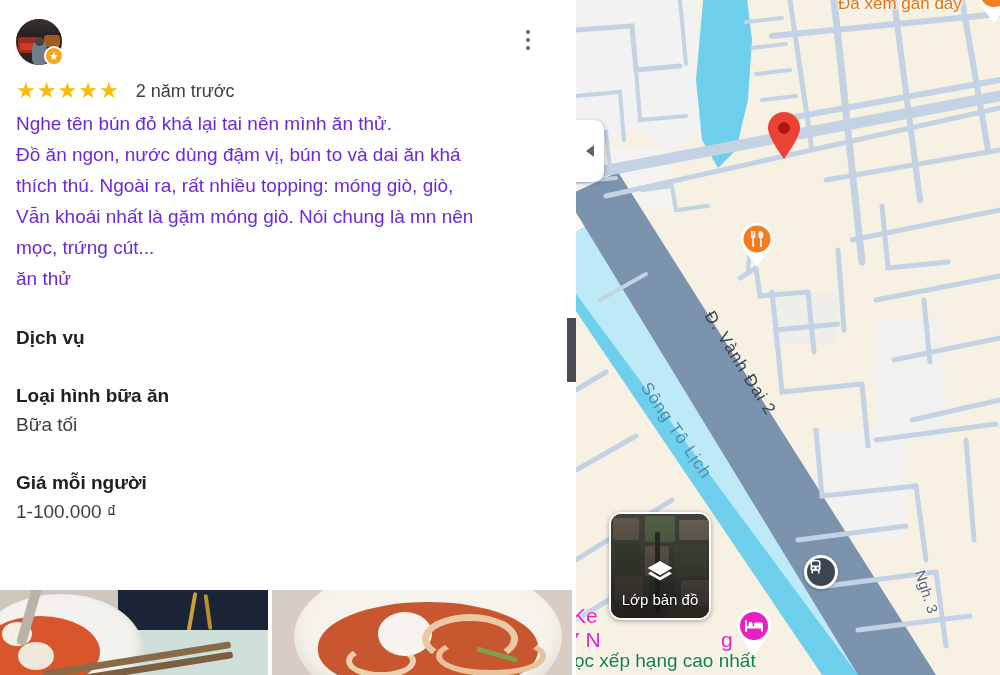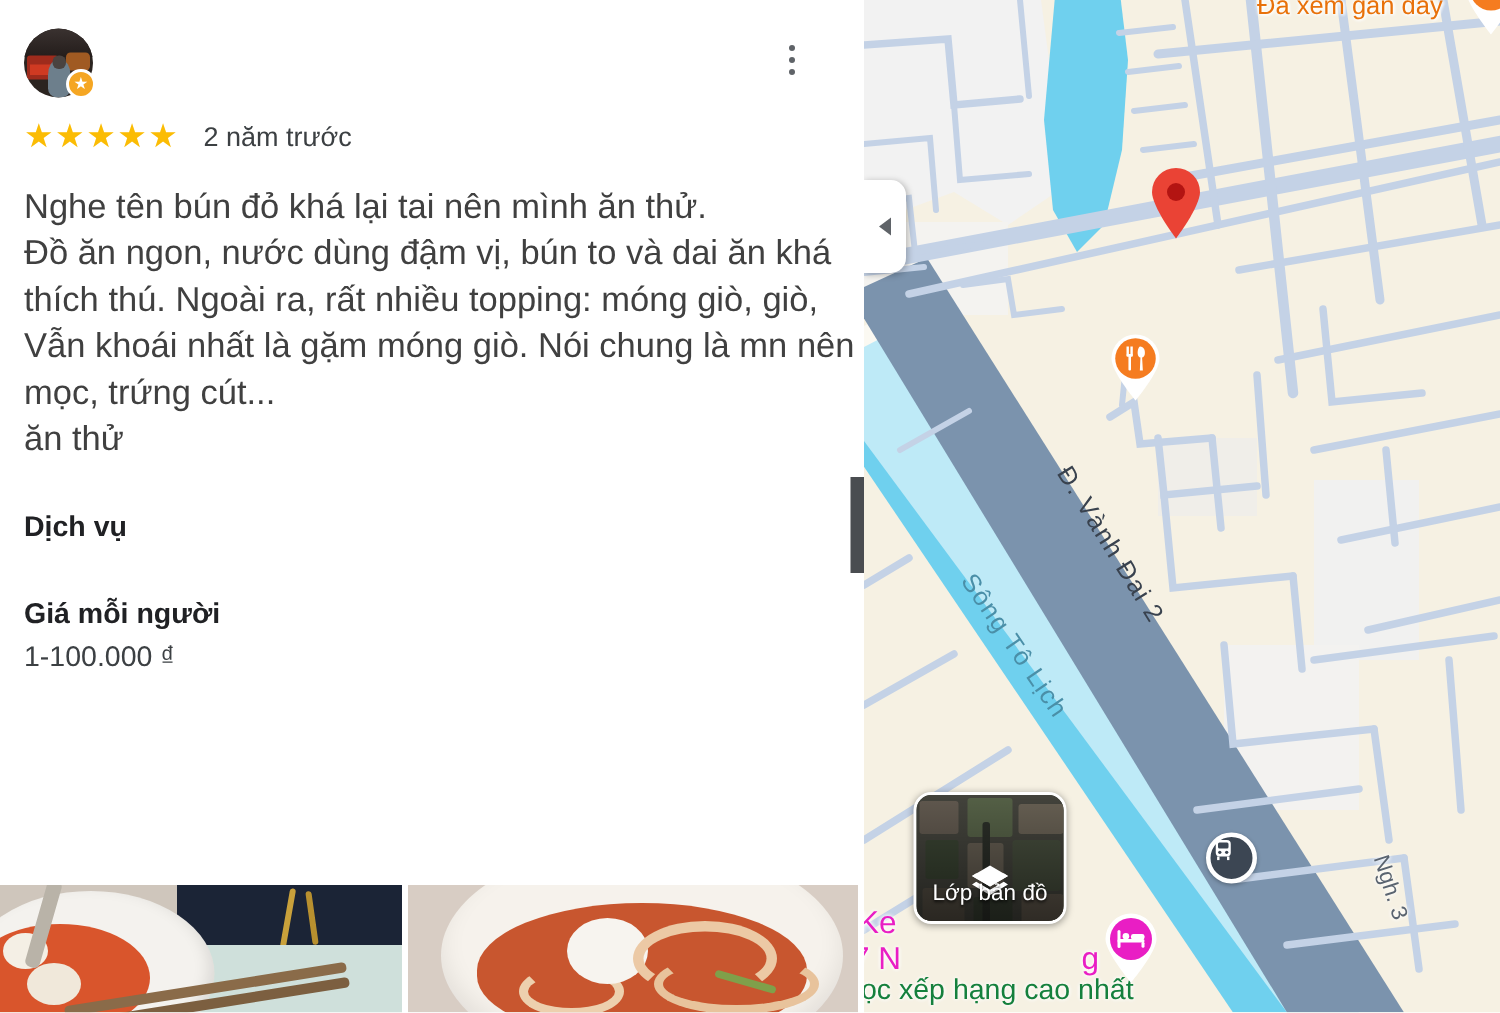--- a/index.html
+++ b/index.html
@@ -55,22 +55,21 @@
     display: flex; flex-direction: column; align-items: center; justify-content: center; gap: 4px;
     cursor: pointer;
   }
   .kebab i { width: 4px; height: 4px; border-radius: 50%; background: #5f6368; display: block; }
 
   .rating-row { display: flex; align-items: center; height: 34px; margin-top: -2px; }
   .stars { display: flex; gap: 1px; font-size: 22px; color: #fbbc04; line-height: 1; letter-spacing: 1px; }
   .when { margin-left: 16px; font-size: 18px; color: #3c4043; }
 
   .review-body {
-    margin-top: 14px;
-    font-size: 23px; line-height: 31px; color: #404040;
+    font-size: 19px; line-height: 31px; color: #6d28d9;
     max-width: 520px;
   }
   .review-body div { white-space: nowrap; }
 
   .attr-block { margin-top: 30px; }
   .attr-title { font-size: 19px; font-weight: bold; color: #202124; line-height: 28px; }
   .attr-value { font-size: 19px; color: #3c4043; line-height: 29px; }
 
   
   .photos { position: absolute; left: 0; bottom: 0; width: 576px; height: 85px; display: flex; gap: 4px; }
@@ -166,22 +165,22 @@
     cursor: pointer; z-index: 20;
   }
   .collapse-btn .tri {
     width: 0; height: 0;
     border-top: 6px solid transparent;
     border-bottom: 6px solid transparent;
     border-right: 8px solid #5f6368;
   }
 
   .layers-btn {
-    position: absolute; left: 33px; top: 528px;
-    width: 102px; height: 88px;
+    position: absolute; left: 33px; top: 512px;
+    width: 102px; height: 108px;
     border-radius: 12px;
     border: 2px solid #ffffff;
     overflow: hidden;
     box-shadow: 0 1px 5px rgba(0,0,0,.35);
     cursor: pointer; z-index: 20;
     background: #3b4034;
   }
   .layers-btn .sat { position: absolute; inset: 0; }
   .layers-btn .sat span { position: absolute; display: block; border-radius: 2px; }
   .layers-btn .shade { position:absolute; inset:0; background: linear-gradient(180deg, rgba(0,0,0,.10), rgba(0,0,0,.55)); }
@@ -234,20 +233,24 @@
         <div>thích thú. Ngoài ra, rất nhiều topping: móng giò, giò,</div>
         <div>Vẫn khoái nhất là gặm móng giò. Nói chung là mn nên</div>
         <div>mọc, trứng cút...</div>
         <div>ăn thử</div>
       </div>
 
       <div class="attr-block">
         <div class="attr-title">Dịch vụ</div>
       </div>
 
+      <div class="attr-block">
+        <div class="attr-title">Loại hình bữa ăn</div>
+        <div class="attr-value">Bữa tối</div>
+      </div>
 
       <div class="attr-block">
         <div class="attr-title">Giá mỗi người</div>
         <div class="attr-value">1-100.000 ₫</div>
       </div>
     </div>
 
     <div class="photos">
       <div class="photo p1">
         <span class="dark"></span>

